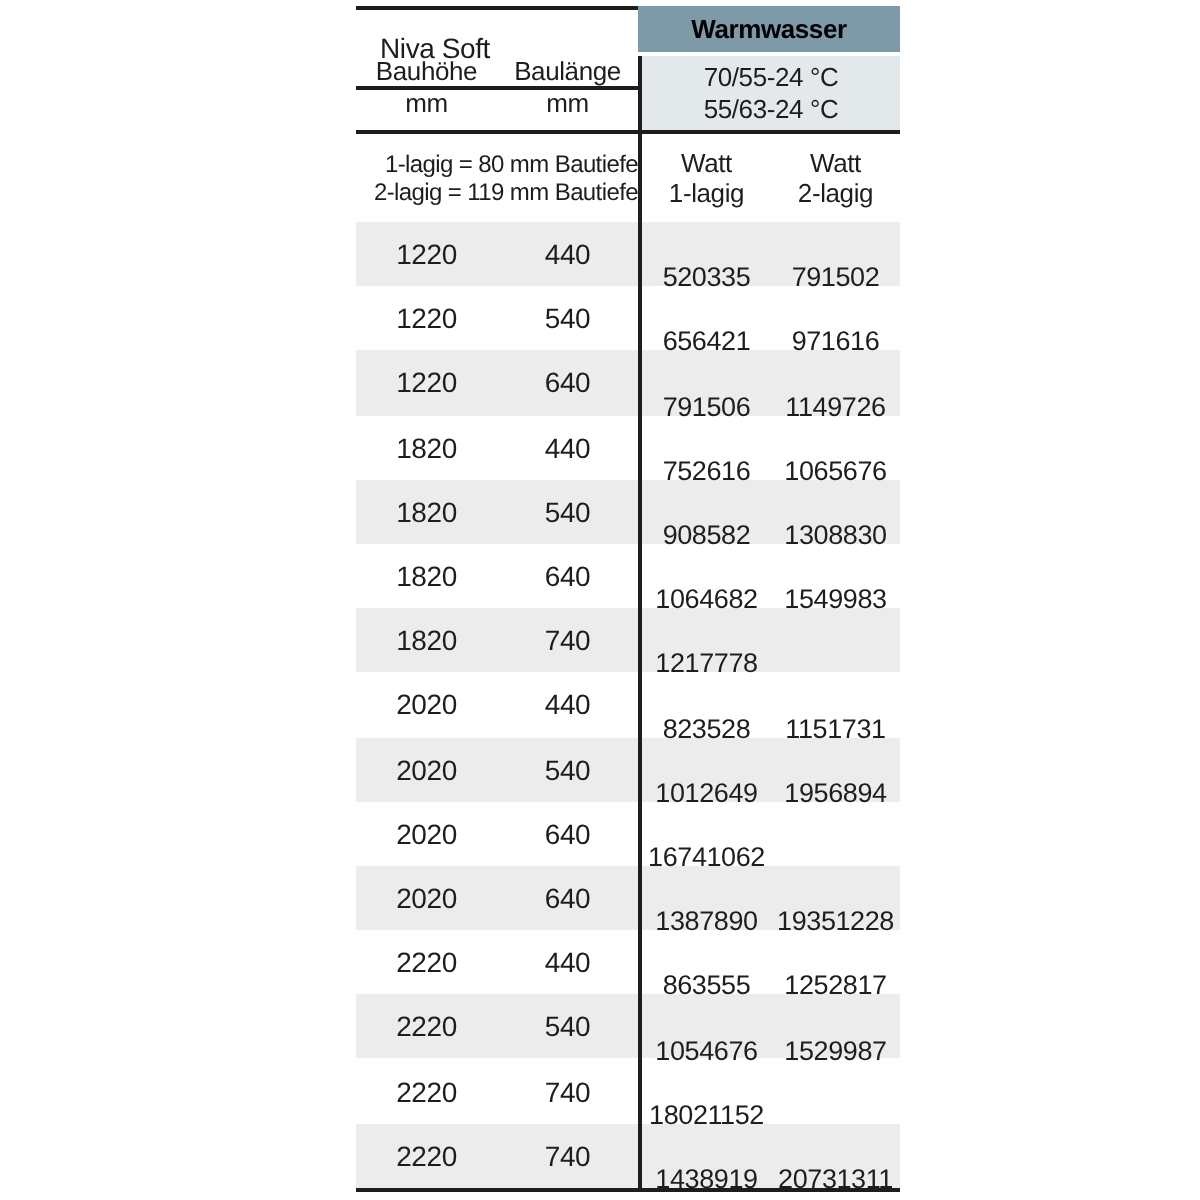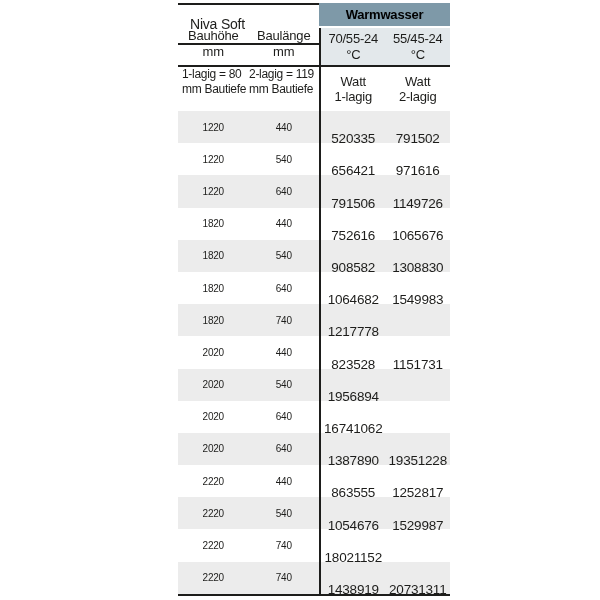--- a/index.html
+++ b/index.html
@@ -24,33 +24,33 @@
   .medium-cell{width:131px;height:25px;background:var(--accent);
     border-bottom:2px solid #ffffff;display:flex;align-items:center;
     justify-content:center;color:#000000;font-weight:bold;font-size:13px;}
   
   .row-colheads{height:39px;}
   .row-colheads .left-half{border-bottom:2px solid var(--line);}
   .colhead{width:70.5px;display:flex;flex-direction:column;align-items:center;
     font-size:13px;line-height:15.5px;text-align:center;}
   .temp-cell{width:131px;height:39px;background:var(--temp-bg);
     border-left:2px solid var(--line);border-bottom:2px solid var(--line);
-    display:flex;flex-direction:row;align-items:center;justify-content:center;
+    display:flex;flex-direction:column;align-items:center;justify-content:center;
     font-size:13px;line-height:16px;text-align:center;}
   
   .row-watthead{height:44px;}
-  .depth-note{width:141px;display:flex;flex-direction:row;justify-content:center;
-    padding-left:4px;font-size:12px;line-height:14.5px;letter-spacing:-0.3px;}
+  .depth-note{width:141px;display:flex;flex-direction:column;justify-content:center;
+    padding-left:4px;font-size:12px;line-height:14.5px;letter-spacing:-0.3px;text-align:right;}
   .watt-head{width:64.5px;display:flex;flex-direction:column;align-items:center;
     justify-content:center;font-size:13px;line-height:15px;text-align:center;}
   
   .data-row{height:32.2px;}
   .data-row.alt{background:var(--row-alt);}
   .dim-cell{width:70.5px;display:flex;align-items:center;justify-content:center;
-    font-size:10px;}
+    font-size:14px;}
   .watt-cell{width:64.5px;display:flex;flex-direction:row;align-items:center;
     justify-content:center;font-size:13.5px;line-height:14.6px;text-align:center;margin-top:25px;}
   .rows-wrap{border-bottom:2px solid var(--line);}
 </style>
 </head>
 <body>
 
 <div class="spec-table">
 
   <div class="row row-title">
@@ -64,21 +64,21 @@
         <span>Bauhöhe</span>
         <span>mm</span>
       </div>
       <div class="colhead">
         <span>Baulänge</span>
         <span>mm</span>
       </div>
     </div>
     <div class="temp-cell">
       <span>70/55-24 °C</span>
-      <span>55/45-24 °C</span>
+      <span>55/63-24 °C</span>
     </div>
   </div>
 
   <div class="row row-watthead">
     <div class="depth-note">
       <span>1-lagig = 80 mm Bautiefe</span>
       <span>2-lagig = 119 mm Bautiefe</span>
     </div>
     <div class="right-half">
       <div class="watt-head">
@@ -225,20 +225,24 @@
     </div>
   </div>
 
   <div class="row data-row alt">
     <div class="left-half">
       <div class="dim-cell">2020</div>
       <div class="dim-cell">540</div>
     </div>
     <div class="right-half">
       <div class="watt-cell">
+        <span>1012</span>
+            <span>649</span>
+      </div>
+      <div class="watt-cell">
         <span>1956</span>
             <span>894</span>
       </div>
     </div>
   </div>
 
   <div class="row data-row">
     <div class="left-half">
       <div class="dim-cell">2020</div>
       <div class="dim-cell">640</div>

